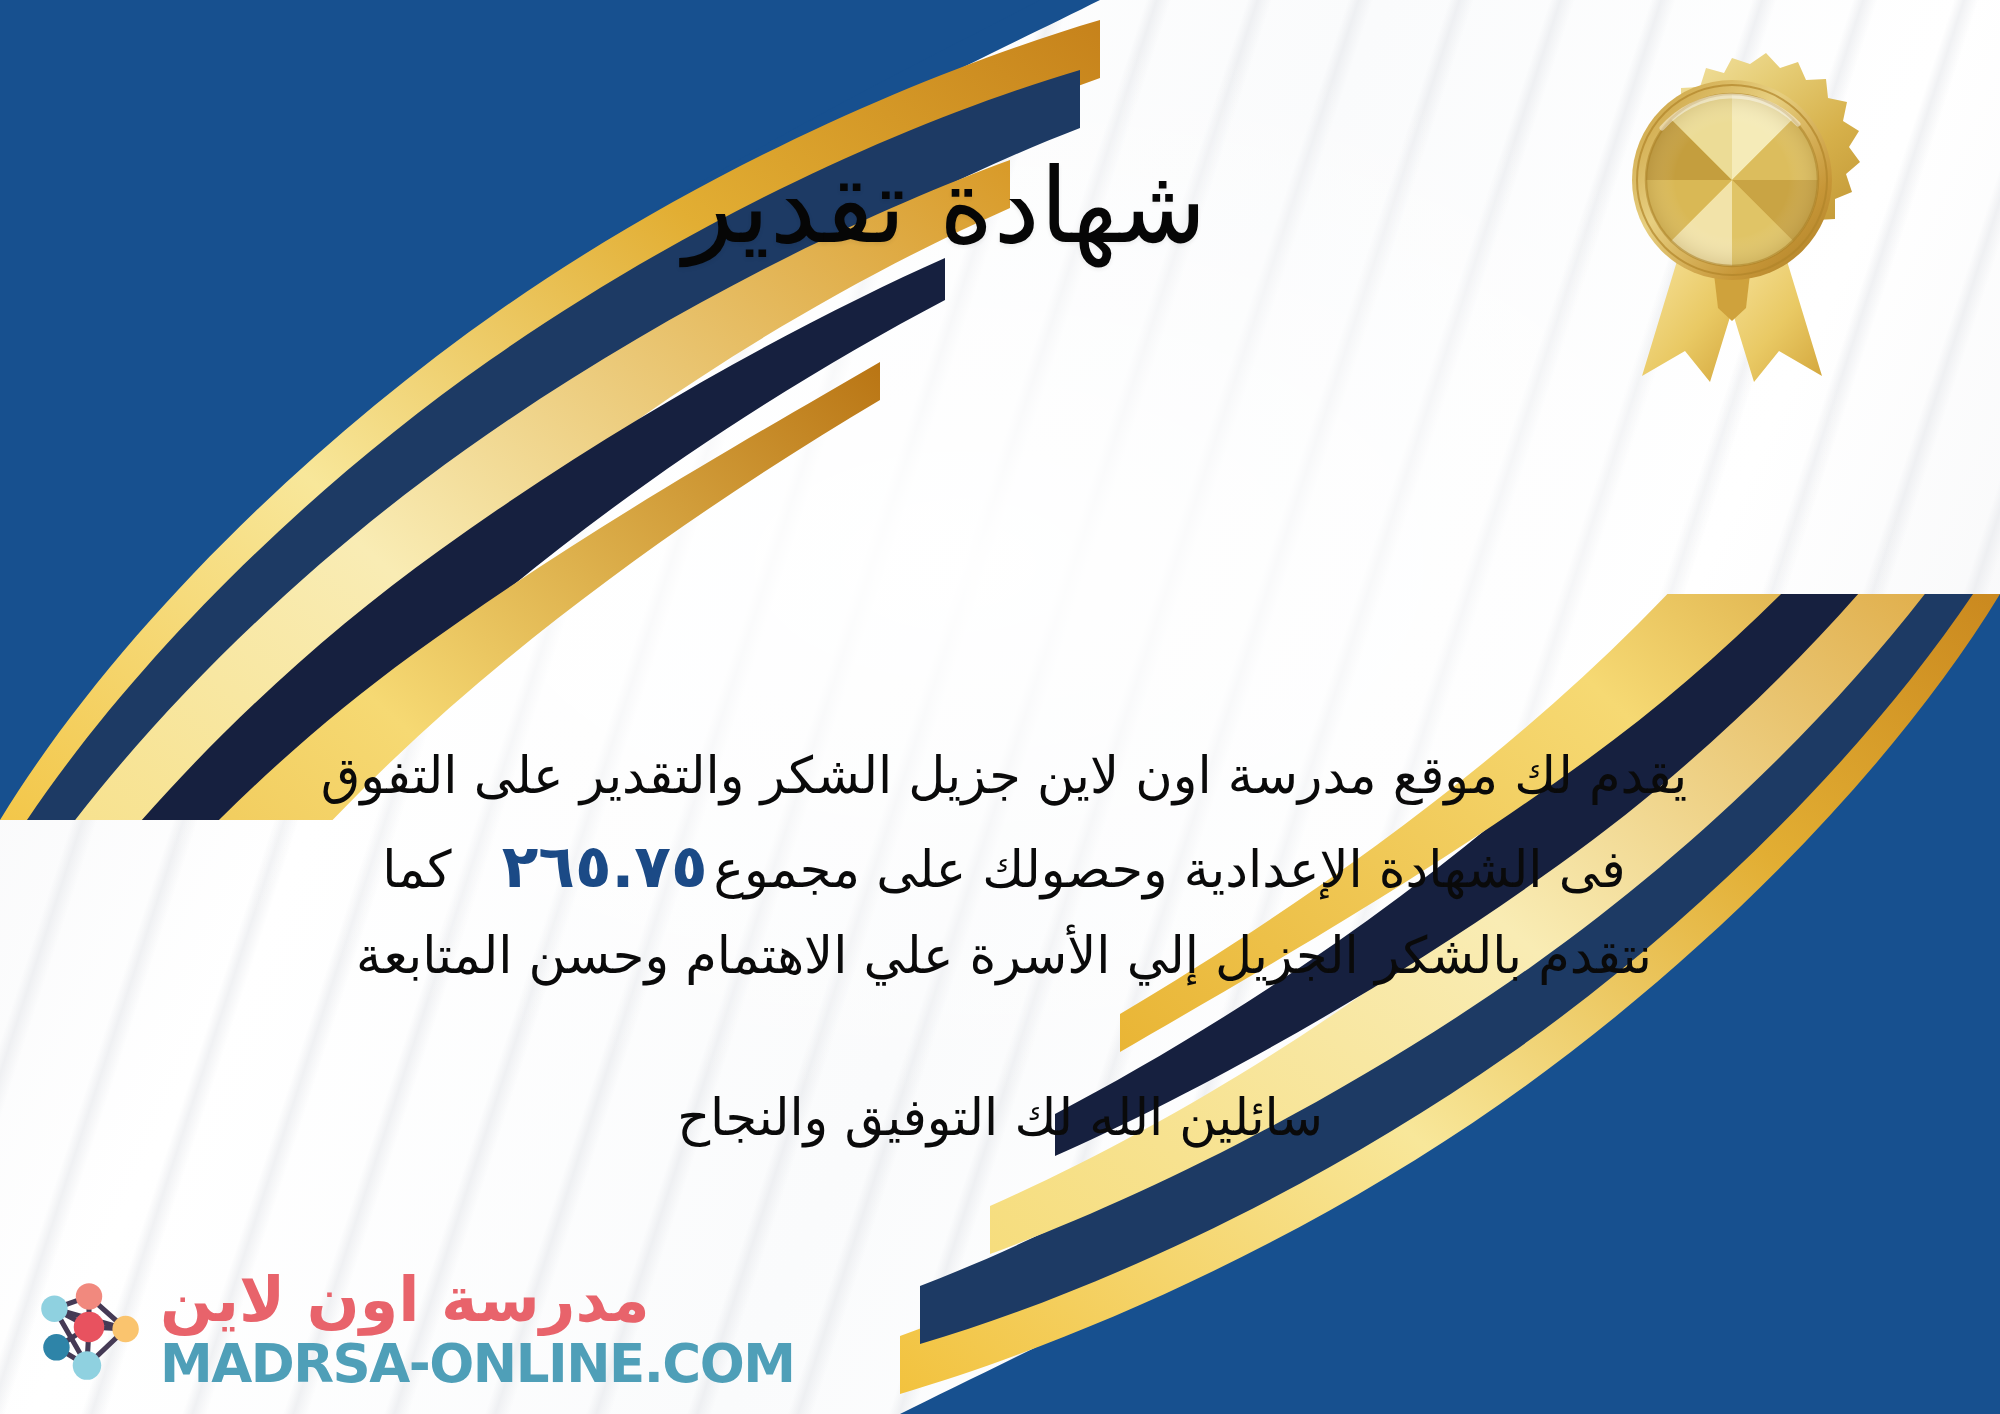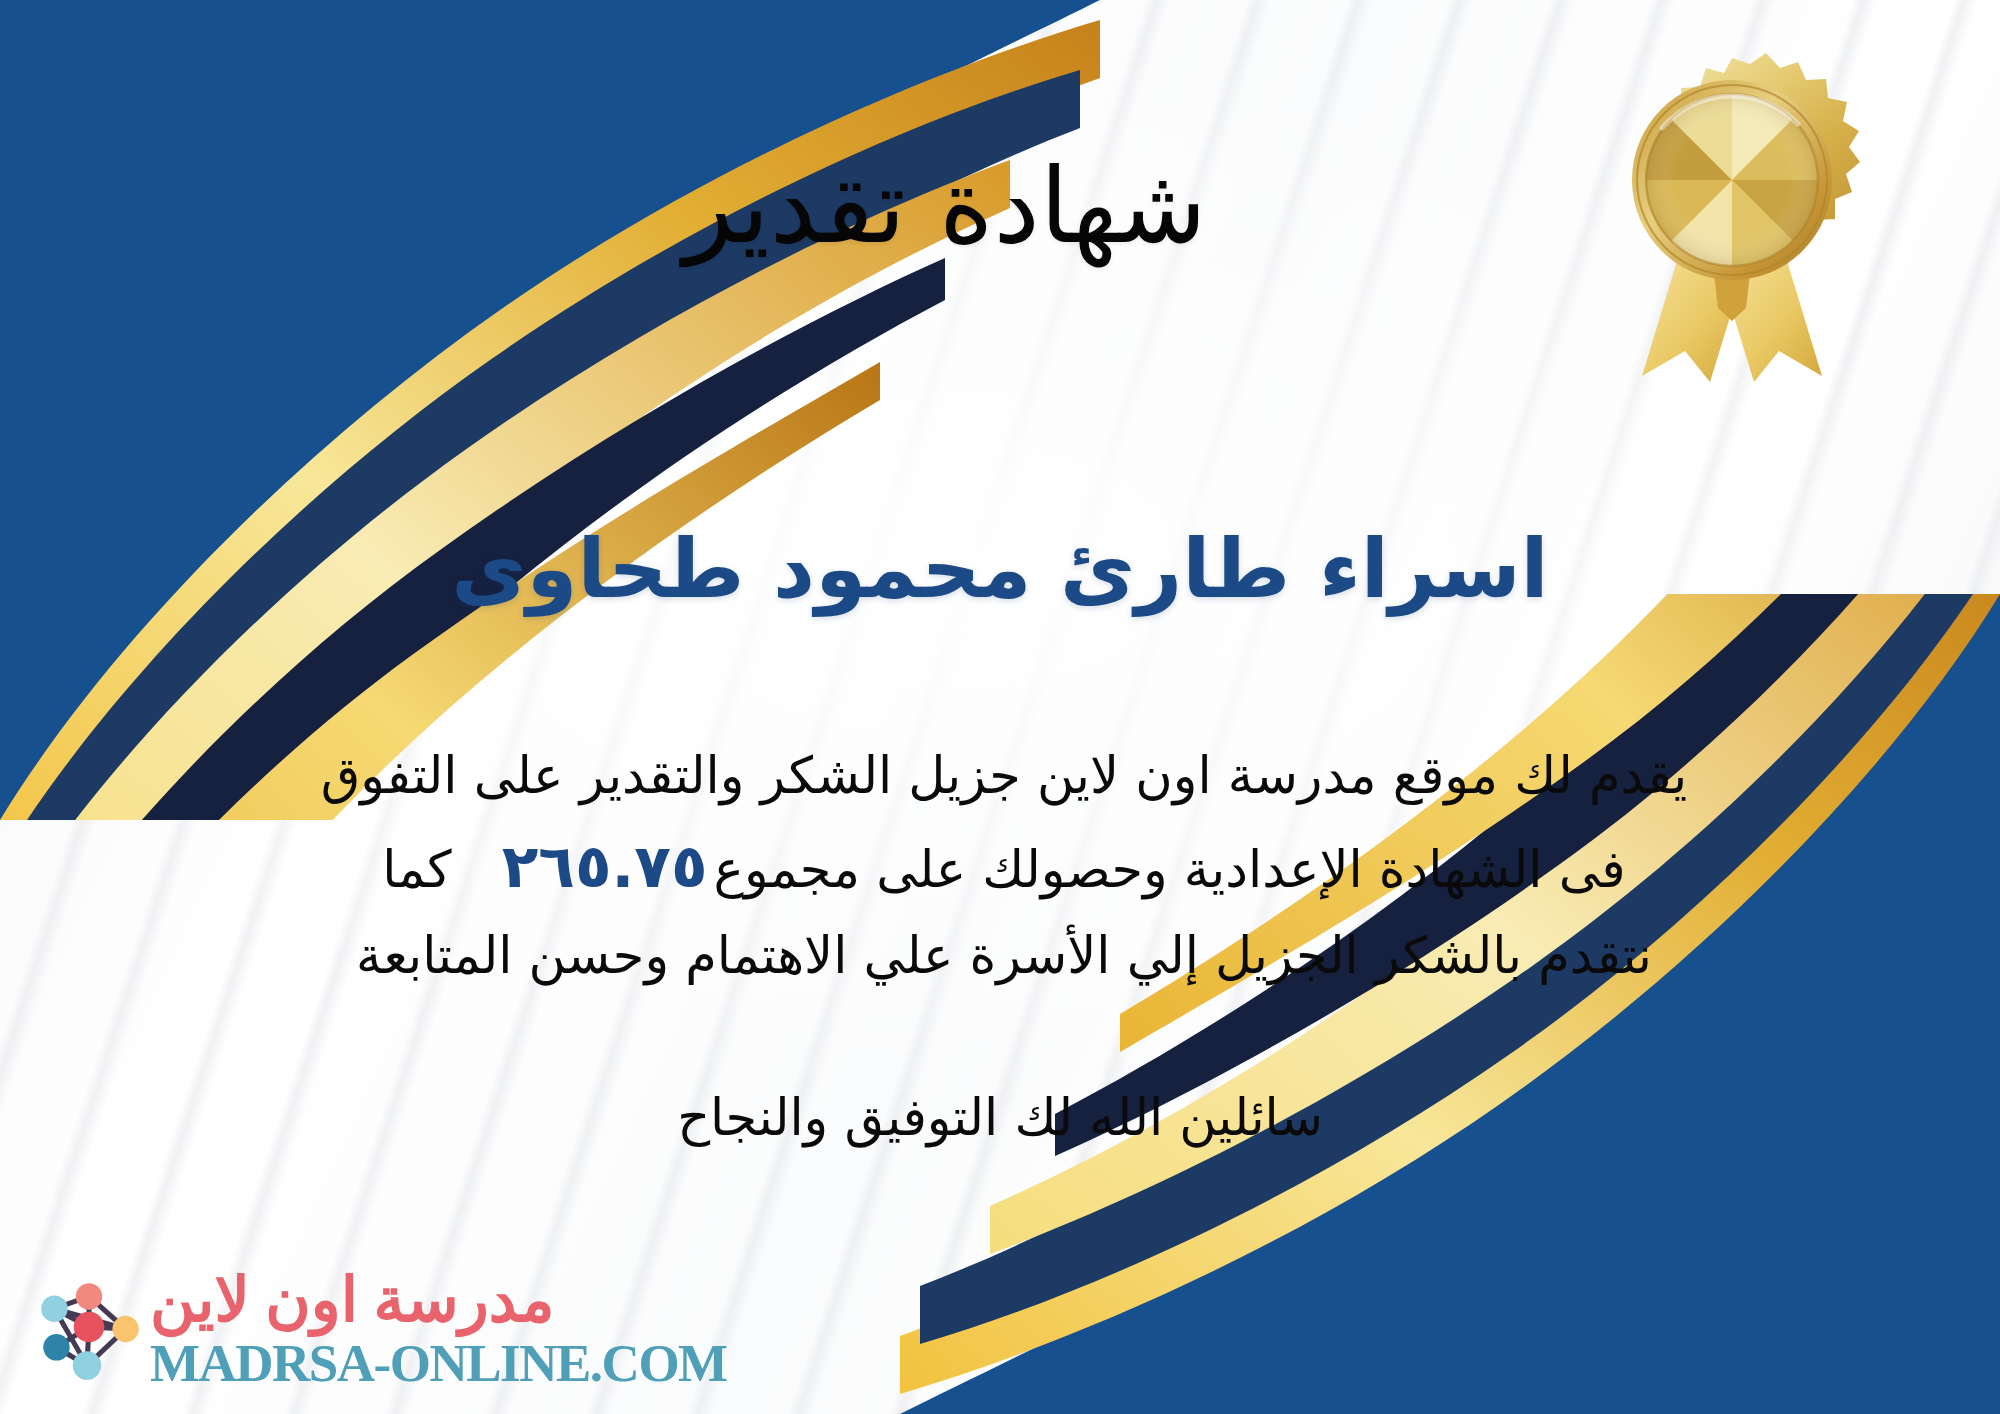--- a/index.html
+++ b/index.html
@@ -139,21 +139,21 @@
 
   
   .brand-logo {
     position: absolute;
     left: 28px;
     bottom: 24px;
     z-index: 7;
     display: flex;
     flex-direction: row-reverse;
     align-items: center;
-    font-family: Liberation Serif, serif;
+    gap: 10px;
   }
   .brand-text {
     display: flex;
     flex-direction: column;
     align-items: flex-end;
     line-height: 1;
   }
   .brand-ar {
     font-size: 62px;
     font-weight: 700;
@@ -314,21 +314,20 @@
 
         <path d="M -70,-58 A 92,92 0 0,1 66,-62" fill="none" stroke="rgba(255,255,255,0.45)" stroke-width="5" stroke-linecap="round"></path>
       </g>
     </svg>
   </div>
 
   <div class="content">
 
     <div class="cert-title">شهادة تقدير</div>
 
-    <div class="student-name">اسراء طارئ محمود طحاوى</div>
 
     <div class="body-block">
 
       <div class="body-line">يقدم لك موقع مدرسة اون لاين جزيل الشكر  والتقدير على التفوق</div>
 
       <div class="body-line">
         <span>فى الشهادة الإعدادية وحصولك على مجموع</span><span class="score">٢٦٥.٧٥</span><span class="gap-wide"></span><span>كما</span>
       </div>
 
       <div class="body-line">نتقدم  بالشكر الجزيل إلي الأسرة علي الاهتمام وحسن المتابعة</div>

